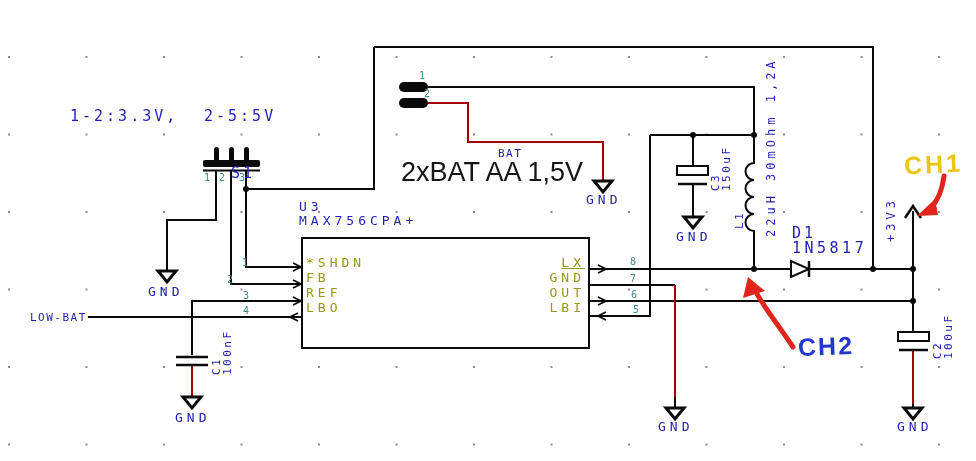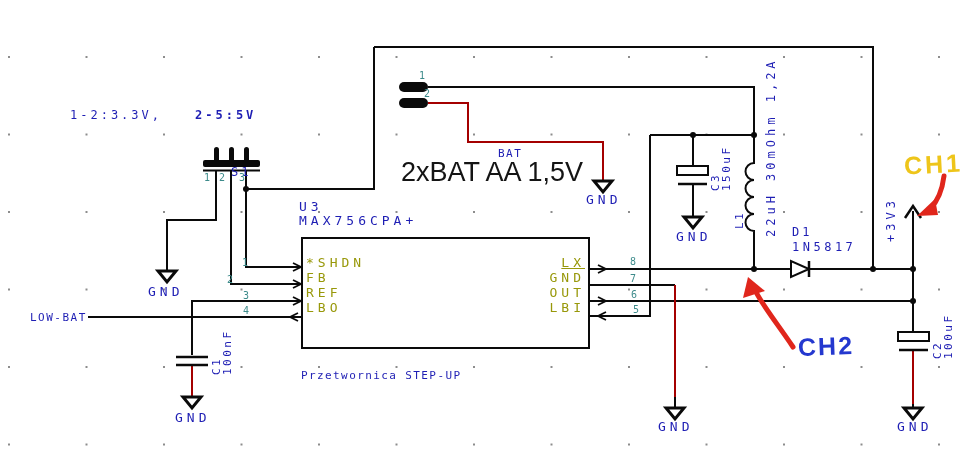--- a/index.html
+++ b/index.html
@@ -8,21 +8,21 @@
     background-image:radial-gradient(circle,#8c8c8c 0.9px,rgba(0,0,0,0) 1.4px);
     background-size:77.5px 77.5px;
     background-position:-29.75px 18.25px;
     font-family:"DejaVu Sans Mono",monospace;
   }
   .stage svg{position:absolute;left:0;top:0;}
   .t{position:absolute;white-space:nowrap;color:#1e1eb4;line-height:1.05;}
   .teal{color:#3d8b8b;font-size:10px;letter-spacing:0;}
   .olive{color:#98980a;}
   .s11{font-size:11px;letter-spacing:1.5px;}
-  .s12{font-size:12px;letter-spacing:3px;}
+  .s12{font-size:15px;letter-spacing:3px;}
   .s13{font-size:13px;letter-spacing:4px;}
   .note{font-size:11px;letter-spacing:1.4px;}
   .pinname{font-size:13px;letter-spacing:4px;}
   .pright{width:85px;text-align:right;}
   .gnd{font-size:13px;letter-spacing:4px;}
   .vert{transform:rotate(-90deg);transform-origin:0 0;}
   .vert div{line-height:10.5px;}
   .vs11{font-size:11px;letter-spacing:2.5px;}
   .vs12{font-size:12px;letter-spacing:4px;}
   .battitle{font-family:"Liberation Sans",sans-serif;font-size:27px;color:#141414;letter-spacing:0;}
@@ -135,21 +135,21 @@
 
     <g>
       <path d="M793,347 C779,326 763,306 756,292" fill="none" stroke="#e0261c" stroke-width="5" stroke-linecap="round"></path>
       <polygon points="748,277 743,298 765,291" fill="#e0261c"></polygon>
       <path d="M944,176 C942,192 937,202 930,209" fill="none" stroke="#e0261c" stroke-width="5" stroke-linecap="round"></path>
       <polygon points="917,216 935,199 938,215" fill="#e0261c"></polygon>
     </g>
   </svg>
 
   <div class="t s12" style="left:70px;top:109px;">1-2:3.3V,</div>
-  <div class="t s12" style="left:195px;top:109px;font-weight:bold;">2-5:5V</div>
+  <div class="t s12" style="left:204px;top:109px;">2-5:5V</div>
   <div class="t s12" style="left:231px;top:126px;margin-top:40px;">S1</div>
 
   <div class="t teal" style="left:204px;top:173px;">1</div>
   <div class="t teal" style="left:219px;top:173px;">2</div>
   <div class="t teal" style="left:239px;top:173px;">3</div>
 
   <div class="t teal" style="left:419px;top:71px;">1</div>
   <div class="t teal" style="left:424px;top:89px;">2</div>
   <div class="t s11" style="left:482px;top:148px;margin-left:16px;">BAT</div>
   <div class="t battitle" style="left:401px;top:158px;">2xBAT AA 1,5V</div>
@@ -178,21 +178,20 @@
 
   <div class="t s11" style="left:30px;top:312px;">LOW-BAT</div>
 
   <div class="t gnd" style="left:148px;top:285px;">GND</div>
   <div class="t gnd" style="left:586px;top:193px;">GND</div>
   <div class="t gnd" style="left:676px;top:230px;">GND</div>
   <div class="t gnd" style="left:175px;top:411px;">GND</div>
   <div class="t gnd" style="left:658px;top:420px;">GND</div>
   <div class="t gnd" style="left:897px;top:420px;">GND</div>
 
-  <div class="t note" style="left:301px;top:370px;">Przetwornica STEP-UP</div>
 
   <div class="t s12" style="left:792px;top:226px;">D1</div>
   <div class="t s12" style="left:792px;top:241px;letter-spacing:3.5px;">1N5817</div>
 
   <div class="t vert vs11" style="left:711px;top:191px;">
     <div>C3</div>
     <div>150uF</div>
   </div>
   <div class="t vert vs11" style="left:212px;top:375px;">
     <div>C1</div>

